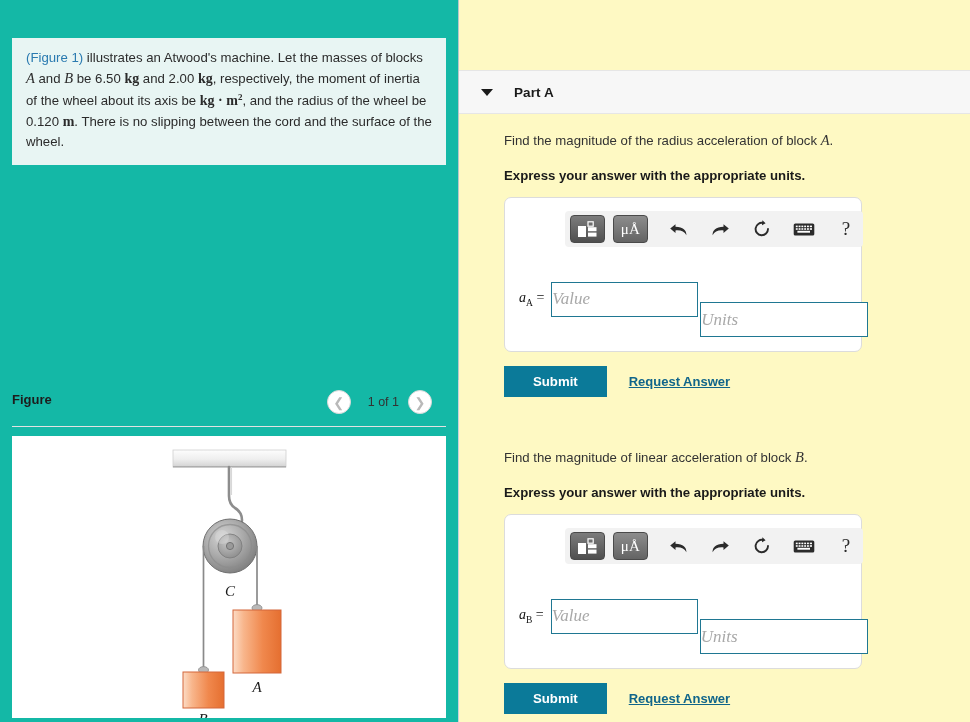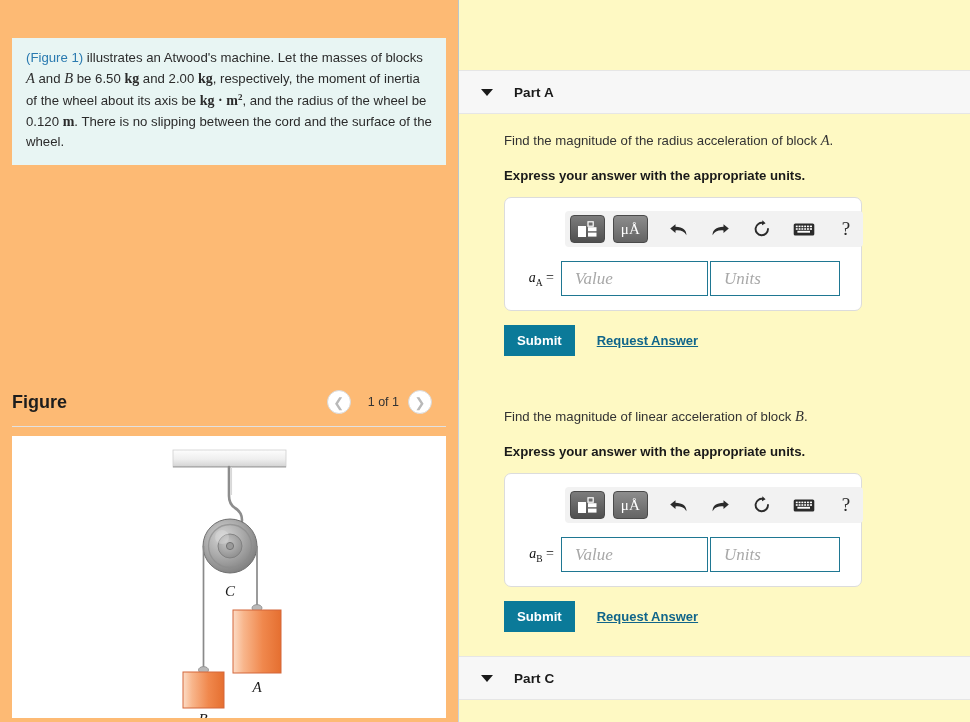--- a/index.html
+++ b/index.html
@@ -18,42 +18,42 @@
     background: #c9d2dd;
   }
   .v-divider-light {
     position: absolute; left: 458px; top: 0; width: 1px; height: 380px;
     background: #b9c6cc;
   }
 
   
   .left-panel {
     position: absolute; left: 0; top: 0; width: 458px; height: 722px;
-    background: #fdba74;
+    background: #14b8a6;
   }
   .problem-box {
     position: absolute; left: 12px; top: 38px; width: 434px;
     background: #e8f5f3;
     padding: 10px 14px 14px 14px;
     color: #2b2b2b;
     font-size: 13.2px;
     line-height: 1.5;
   }
   .problem-box .figlink { color:#2a7ab0; }
   .mathv { font-family: "Liberation Serif", serif; font-style: italic; font-size:14.5px; }
   .mathu { font-family: "Liberation Serif", serif; font-style: normal; font-weight:600; font-size:14px; }
   .sup { font-size: 9px; vertical-align: super; }
 
   
   .figure-header {
     position: absolute; left: 12px; top: 392px; width: 434px; height: 34px;
   }
   .figure-title {
     position: absolute; left: 0; top: 0;
-    font-size: 18px; font-weight: bold; color: #1d1d1d;
+    font-size: 13px; font-weight: bold; color: #1d1d1d;
   }
   .pager { position: absolute; right: 14px; top: -2px; display:flex; align-items:center; gap:9px;}
   .pager-btn {
     width: 24px; height: 24px; border-radius: 50%;
     border: 1px solid #d8d8d8; background:#fff;
     display:flex; align-items:center; justify-content:center;
     color:#b9b9b9; font-size: 13px; line-height:1;
     cursor: pointer; user-select:none;
   }
   .pager-label { font-size: 12.5px; color:#333;margin-left:8px; }
@@ -128,31 +128,31 @@
     width: 42px; text-align:right; padding-right: 7px;
     font-family:"Liberation Serif", serif; font-size: 14px; color:#111;
     white-space: nowrap;
   }
   .var-label i { font-style:italic; }
   .var-label sub { font-size: 9.5px; font-style: normal; }
   .ans-input {
     height: 35px; border: 1px solid #1f7792; background:#fff;
     font-family:"Liberation Serif", serif; font-style: italic;
     font-size: 17px; color:#9a9a9a;
-    padding-left: 13px; outline:none;
+    padding-left: 0; outline:none;
   }
   .ans-input::placeholder { color:#a8a8a8; opacity:1; font-style:italic; }
   .ans-value { width: 147px; }
-  .ans-units { width: 130px; margin-left:2px; }
+  .ans-units { width: 168px; margin-left:2px;margin-top:41px; }
 
   .actions { display:flex; align-items:center; margin-top: 14px; }
   .submit-btn {
     background:#0b7a99; color:#fff; border:none;
     font-size: 13.2px; font-weight:bold;
-    padding: 8px 13px; cursor:pointer;
+    padding: 8px 29px; cursor:pointer;
     font-family:"Liberation Sans", sans-serif;
   }
   .req-link {
     margin-left: 22px; color:#10658a; font-size: 13px; font-weight:bold;
     text-decoration: underline; cursor:pointer;
   }
   .part-spacer { height: 34px; }
   .part-spacer-sm { height: 24px; }
 </style>
 </head>

